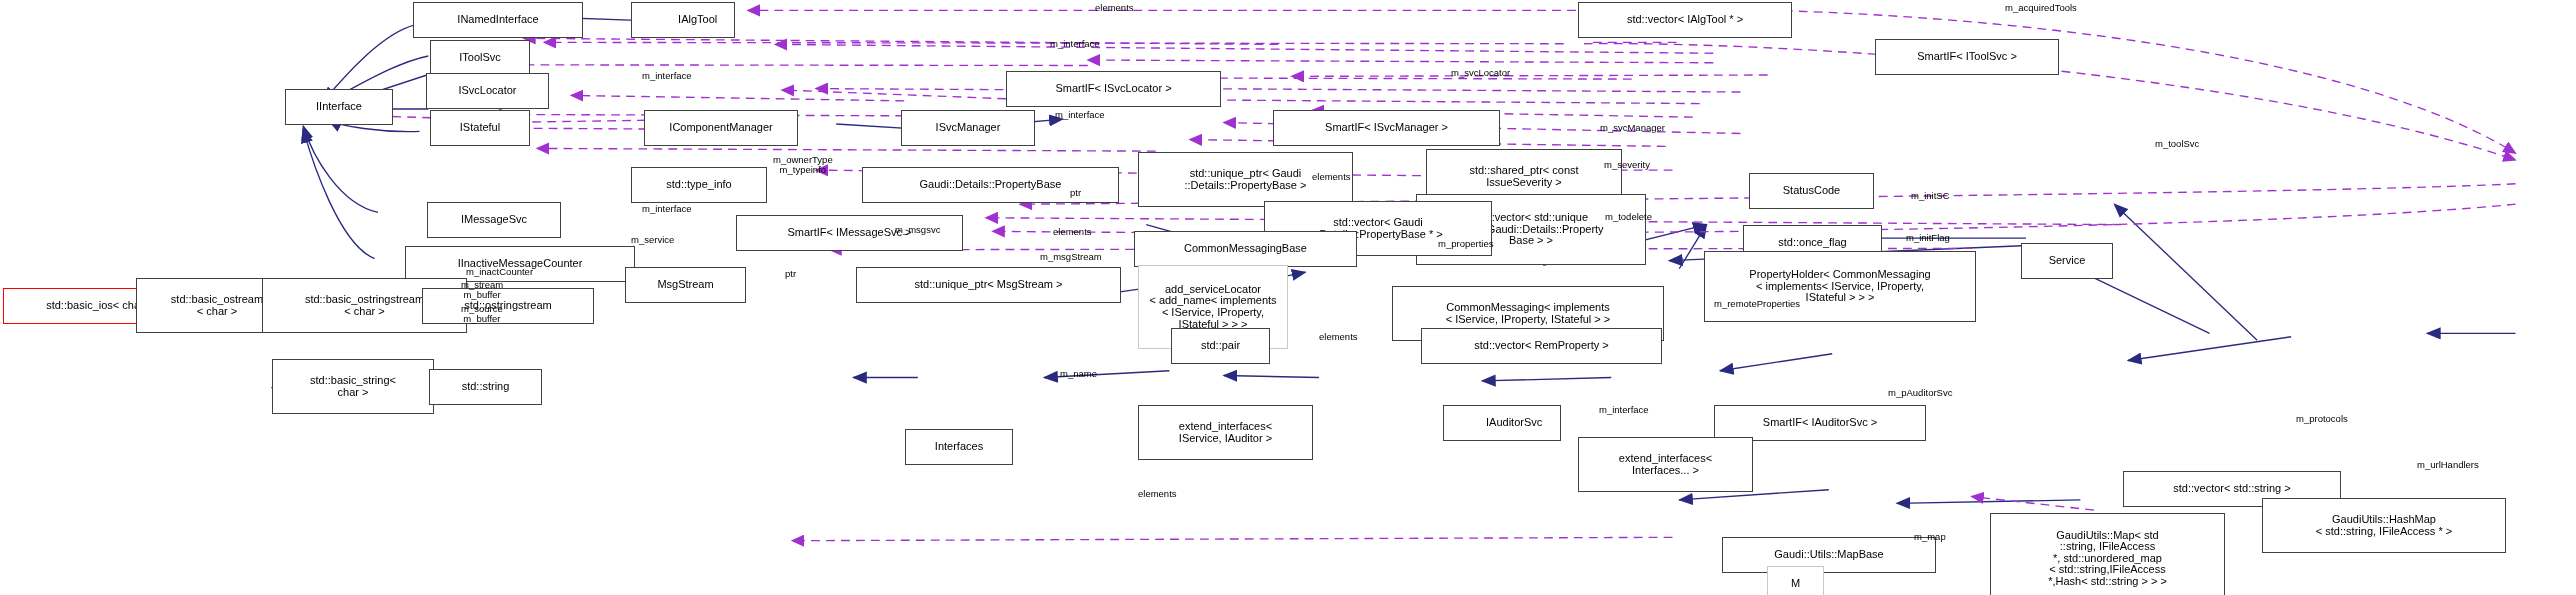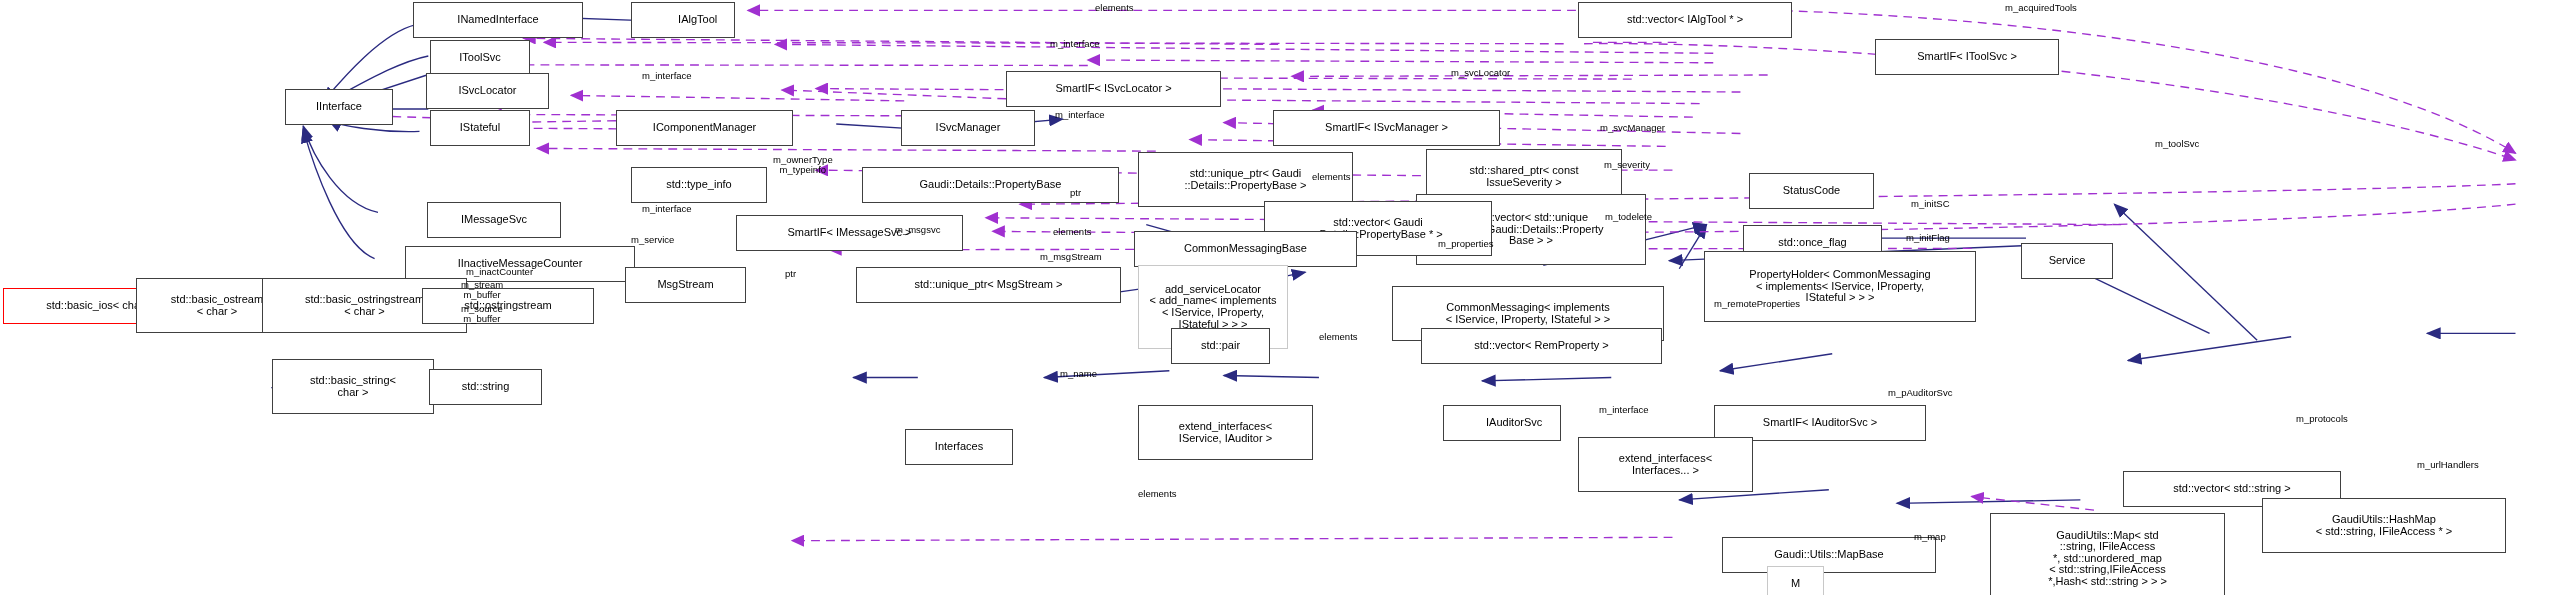--- a/index.html
+++ b/index.html
@@ -102,21 +102,21 @@
   <div id="nodes-host">
       <div class="node" style="left: 413px; top: 1.6px; width: 170px; height: 36px;">INamedInterface</div>
       <div class="node" style="left: 631px; top: 1.6px; width: 104px; height: 36px; padding-left: 32px;">IAlgTool</div>
       <div class="node" style="left: 1578px; top: 1.6px; width: 214px; height: 36px;">std::vector&lt; IAlgTool * &gt;</div>
       <div class="node" style="left: 430px; top: 40px; width: 100px; height: 36px;">IToolSvc</div>
       <div class="node" style="left: 1875px; top: 39px; width: 184px; height: 36px;">SmartIF&lt; IToolSvc &gt;</div>
       <div class="node" style="left: 426px; top: 73px; width: 123px; height: 36px;">ISvcLocator</div>
       <div class="node" style="left: 1006px; top: 71px; width: 215px; height: 36px;">SmartIF&lt; ISvcLocator &gt;</div>
       <div class="node" style="left: 285px; top: 89px; width: 108px; height: 36px;">IInterface</div>
       <div class="node" style="left: 430px; top: 110px; width: 100px; height: 36px;">IStateful</div>
-      <div class="node" style="left: 616px; top: 110px; width: 177px; height: 36px;">IComponentManager</div>
+      <div class="node" style="left: 644px; top: 110px; width: 154px; height: 36px;">IComponentManager</div>
       <div class="node" style="left: 901px; top: 110px; width: 134px; height: 36px;">ISvcManager</div>
       <div class="node" style="left: 1273px; top: 110px; width: 227px; height: 36px;">SmartIF&lt; ISvcManager &gt;</div>
       <div class="node" style="left: 1426px; top: 149px; width: 196px; height: 55px;">std::shared_ptr&lt; const
 IssueSeverity &gt;</div>
       <div class="node" style="left: 631px; top: 167px; width: 136px; height: 36px;">std::type_info</div>
       <div class="node" style="left: 862px; top: 167px; width: 257px; height: 36px;">Gaudi::Details::PropertyBase</div>
       <div class="node" style="left: 1138px; top: 152px; width: 215px; height: 55px;">std::unique_ptr&lt; Gaudi
 ::Details::PropertyBase &gt;</div>
       <div class="node" style="left: 1749px; top: 173px; width: 125px; height: 36px;">StatusCode</div>
       <div class="node" style="left: 1416px; top: 194px; width: 230px; height: 71px;">std::vector&lt; std::unique
@@ -177,21 +177,21 @@
       <div class="elabel" style="left: 1451px; top: 68px;">m_svcLocator</div>
       <div class="elabel" style="left: 642px; top: 71px;">m_interface</div>
       <div class="elabel" style="left: 2155px; top: 139px;">m_toolSvc</div>
       <div class="elabel" style="left: 1055px; top: 110px;">m_interface</div>
       <div class="elabel" style="left: 1600px; top: 123px;">m_svcManager</div>
       <div class="elabel" style="left: 773px; top: 155px;">m_ownerType
 m_typeinfo</div>
       <div class="elabel" style="left: 1604px; top: 160px;">m_severity</div>
       <div class="elabel" style="left: 1070px; top: 188px;">ptr</div>
       <div class="elabel" style="left: 1312px; top: 172px;">elements</div>
-      <div class="elabel" style="left: 1911px; top: 191px; margin-top: 8px;">m_initSC</div>
+      <div class="elabel" style="left: 1911px; top: 191px;">m_initSC</div>
       <div class="elabel" style="left: 1053px; top: 227px;">elements</div>
       <div class="elabel" style="left: 642px; top: 204px;">m_interface</div>
       <div class="elabel" style="left: 1605px; top: 212px;">m_todelete</div>
       <div class="elabel" style="left: 1906px; top: 233px;">m_initFlag</div>
       <div class="elabel" style="left: 631px; top: 235px;">m_service</div>
       <div class="elabel" style="left: 895px; top: 225px;">m_msgsvc</div>
       <div class="elabel" style="left: 1438px; top: 239px;">m_properties</div>
       <div class="elabel" style="left: 1040px; top: 252px;">m_msgStream</div>
       <div class="elabel" style="left: 466px; top: 267px;">m_inactCounter</div>
       <div class="elabel" style="left: 785px; top: 269px;">ptr</div>

